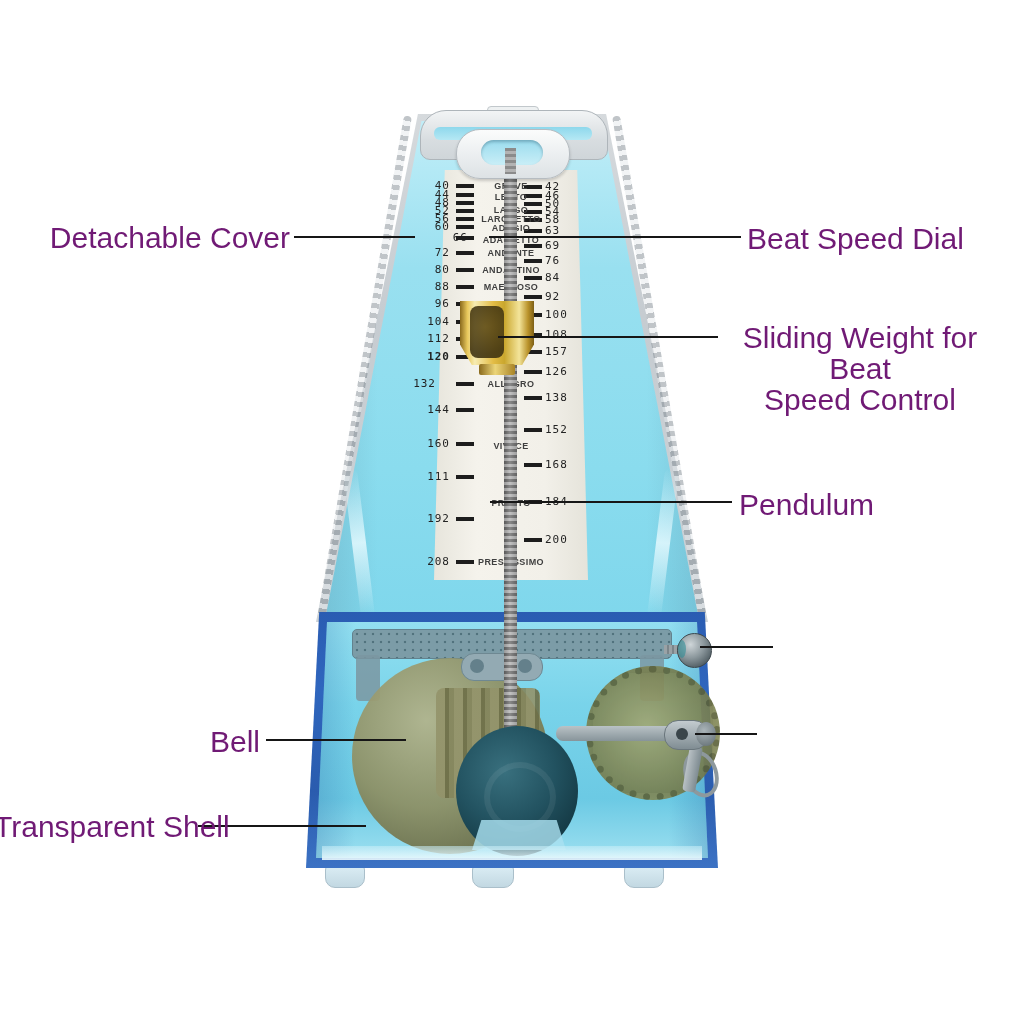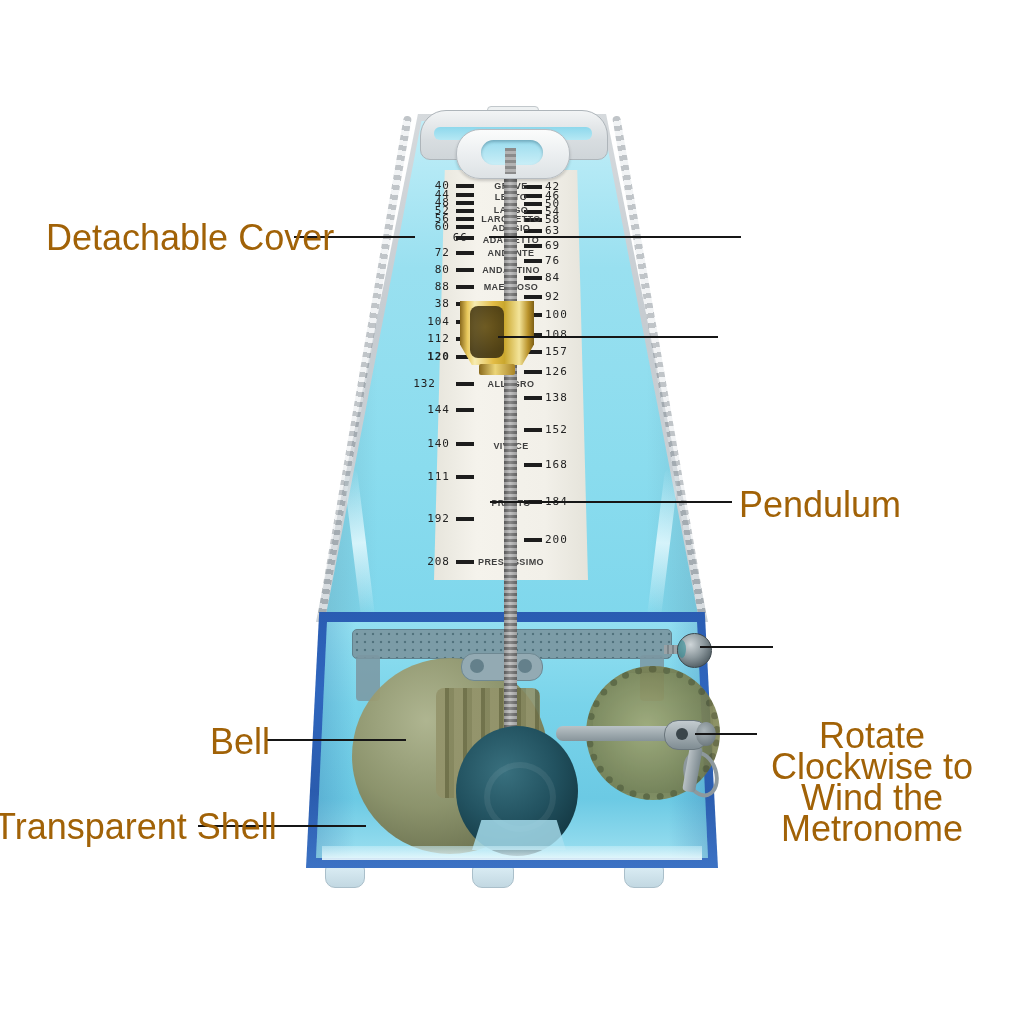--- a/index.html
+++ b/index.html
@@ -114,21 +114,21 @@
   .wind-key-cap{left:696px;top:722px;width:20px;height:24px;border-radius:50%;z-index:7;
     background:radial-gradient(circle at 40% 35%,#aab4b8,#5f6b71);}
   .wind-key-hole{left:676px;top:728px;width:12px;height:12px;border-radius:50%;background:#3a454a;z-index:8;}
   .key-ring{left:684px;top:750px;width:26px;height:40px;border:4px solid #8d989d;border-radius:50%;
     transform:rotate(-18deg);z-index:5;}
   .key-wing{left:686px;top:746px;width:13px;height:46px;border-radius:4px;transform:rotate(10deg);z-index:6;
     background:linear-gradient(90deg,#b9c1c5,#7e8b91);}
 
   
   .leader{position:absolute;height:2px;background:#161616;z-index:20;}
-  .lbl{position:absolute;z-index:21;font-size:36px;line-height:31px;color:#a16207;white-space:nowrap;}
+  .lbl{position:absolute;z-index:21;font-size:30px;line-height:31px;color:#701a75;white-space:nowrap;}
   .lbl.center{text-align:center;white-space:normal;}
   .lbl.right{text-align:right;}
 </style>
 </head>
 <body>
 
 <div class="canvas">
 
   <div>
 
@@ -171,33 +171,33 @@
         <div class="bpm-num" style="left: 402px; top: 220px; width: 48px; text-align: right;">60</div>
         <div class="bpm-tick" style="left: 456px; top: 225px; width: 18px;"></div>
         <div class="bpm-num" style="left: 420px; top: 231px; width: 48px; text-align: right;">66</div>
         <div class="bpm-tick" style="left: 456px; top: 236px; width: 18px;"></div>
         <div class="bpm-num" style="left: 402px; top: 246px; width: 48px; text-align: right;">72</div>
         <div class="bpm-tick" style="left: 456px; top: 251px; width: 18px;"></div>
         <div class="bpm-num" style="left: 402px; top: 263px; width: 48px; text-align: right;">80</div>
         <div class="bpm-tick" style="left: 456px; top: 268px; width: 18px;"></div>
         <div class="bpm-num" style="left: 402px; top: 280px; width: 48px; text-align: right;">88</div>
         <div class="bpm-tick" style="left: 456px; top: 285px; width: 18px;"></div>
-        <div class="bpm-num" style="left: 402px; top: 297px; width: 48px; text-align: right;">38</div>
+        <div class="bpm-num" style="left: 402px; top: 297px; width: 48px; text-align: right;">96</div>
         <div class="bpm-tick" style="left: 456px; top: 302px; width: 18px;"></div>
         <div class="bpm-num" style="left: 402px; top: 315px; width: 48px; text-align: right;">104</div>
         <div class="bpm-tick" style="left: 456px; top: 320px; width: 18px;"></div>
         <div class="bpm-num" style="left: 402px; top: 332px; width: 48px; text-align: right;">112</div>
         <div class="bpm-tick" style="left: 456px; top: 337px; width: 18px;"></div>
         <div class="bpm-num" style="left: 402px; top: 350px; width: 48px; text-align: right; font-weight: bold;">120</div>
         <div class="bpm-tick" style="left: 456px; top: 355px; width: 18px;"></div>
         <div class="bpm-num" style="left: 388px; top: 377px; width: 48px; text-align: right;">132</div>
         <div class="bpm-tick" style="left: 456px; top: 382px; width: 18px;"></div>
         <div class="bpm-num" style="left: 402px; top: 403px; width: 48px; text-align: right;">144</div>
         <div class="bpm-tick" style="left: 456px; top: 408px; width: 18px;"></div>
-        <div class="bpm-num" style="left: 402px; top: 437px; width: 48px; text-align: right;">140</div>
+        <div class="bpm-num" style="left: 402px; top: 437px; width: 48px; text-align: right;">160</div>
         <div class="bpm-tick" style="left: 456px; top: 442px; width: 18px;"></div>
         <div class="bpm-num" style="left: 402px; top: 470px; width: 48px; text-align: right;">111</div>
         <div class="bpm-tick" style="left: 456px; top: 475px; width: 18px;"></div>
         <div class="bpm-num" style="left: 402px; top: 512px; width: 48px; text-align: right;">192</div>
         <div class="bpm-tick" style="left: 456px; top: 517px; width: 18px;"></div>
         <div class="bpm-num" style="left: 402px; top: 555px; width: 48px; text-align: right;">208</div>
         <div class="bpm-tick" style="left: 456px; top: 560px; width: 18px;"></div>
         <div class="bpm-tick" style="left: 524px; top: 185px; width: 18px;"></div>
         <div class="bpm-num" style="left: 545px; top: 180px; width: 42px; text-align: left;">42</div>
         <div class="bpm-tick" style="left: 524px; top: 194px; width: 18px;"></div>
@@ -272,33 +272,34 @@
     <div class="abs key-wing"></div>
     <div class="abs wind-key-cyl"></div>
     <div class="abs wind-key-cap"></div>
     <div class="abs wind-key-hole"></div>
     <div class="abs base-rim"></div>
   </div>
 
   <div class="lbl right" style="left:46px;top:222px;width:244px;">Detachable Cover</div>
   <div class="leader" style="left:294px;top:236px;width:121px;"></div>
 
+  <div class="lbl" style="left:747px;top:223px;">Beat Speed Dial</div>
   <div class="leader" style="left:489px;top:236px;width:252px;"></div>
 
+  <div class="lbl center" style="left:722px;top:322px;width:276px;">
+    <span>Sliding Weight for Beat</span><br>
+    <span>Speed Control</span>
+  </div>
   <div class="leader" style="left:498px;top:336px;width:220px;"></div>
 
   <div class="lbl" style="left:739px;top:489px;">Pendulum</div>
   <div class="leader" style="left:490px;top:501px;width:242px;"></div>
 
   <div class="leader" style="left:700px;top:646px;width:73px;"></div>
 
-  <div class="lbl center" style="left:734px;top:720px;width:276px;">
-    <span>Rotate Clockwise to</span><br>
-    <span>Wind the Metronome</span>
-  </div>
   <div class="leader" style="left:695px;top:733px;width:62px;"></div>
 
   <div class="lbl" style="left:210px;top:726px;">Bell</div>
   <div class="leader" style="left:266px;top:739px;width:140px;"></div>
 
   <div class="lbl" style="left:-6px;top:811px;">Transparent Shell</div>
   <div class="leader" style="left:198px;top:825px;width:168px;"></div>
 
 </div>
 

